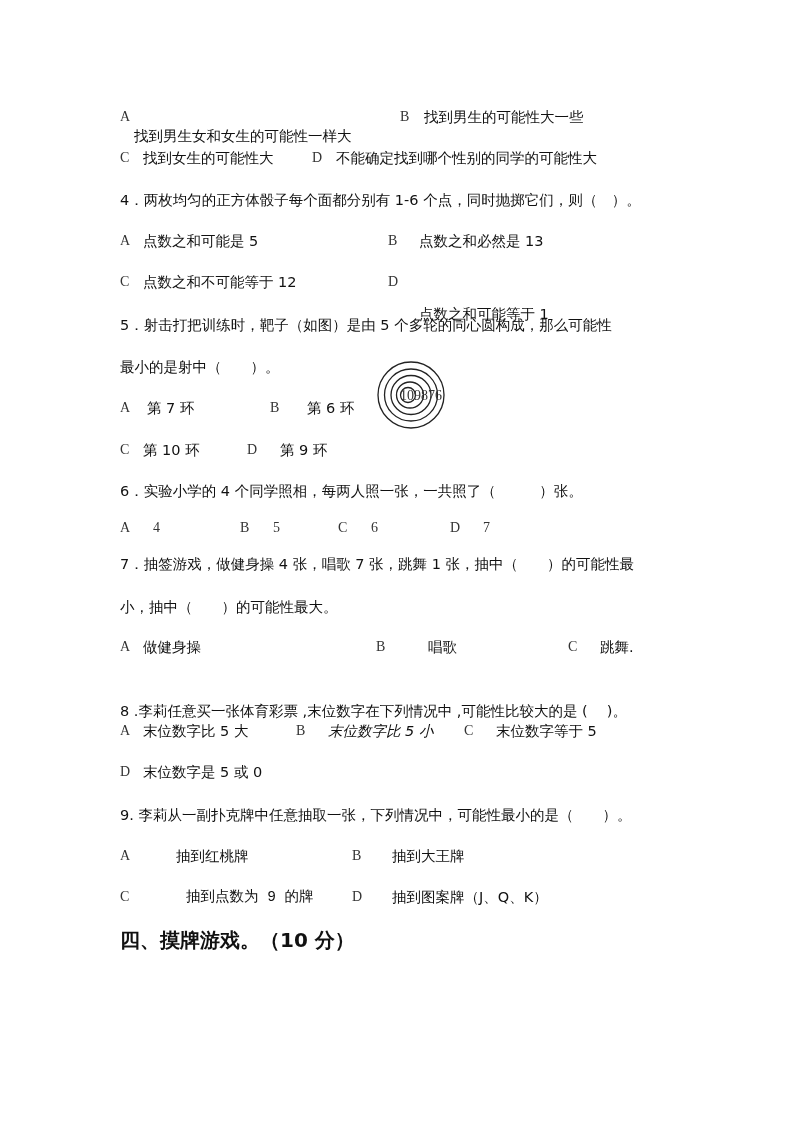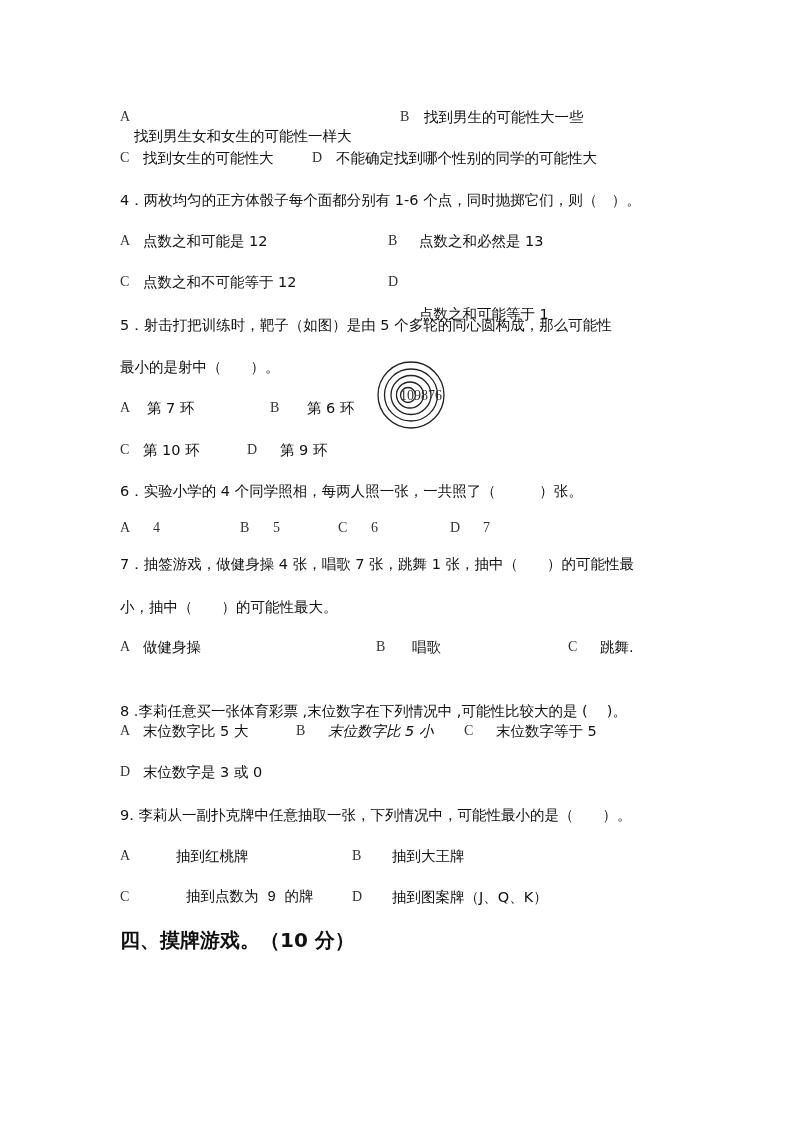--- a/index.html
+++ b/index.html
@@ -23,21 +23,21 @@
 <div class="ln" style="top:148px;">
   <span class="opt lat" style="left:0;">C</span>
   <span class="opt" style="left:23px;">找到女生的可能性大</span>
   <span class="opt lat" style="left:192px;">D</span>
   <span class="opt" style="left:216px;">不能确定找到哪个性别的同学的可能性大</span>
 </div>
 
 <div class="ln" style="top:190px;">4．两枚均匀的正方体骰子每个面都分别有 1-6 个点，同时抛掷它们，则（　）。</div>
 <div class="ln" style="top:231px;">
   <span class="opt lat" style="left:0;">A</span>
-  <span class="opt" style="left:23px;">点数之和可能是 12</span>
+  <span class="opt" style="left:23px;">点数之和可能是 5</span>
   <span class="opt lat" style="left:268px;">B</span>
   <span class="opt" style="left:299px;">点数之和必然是 13</span>
 </div>
 <div class="ln" style="top:272px;">
   <span class="opt lat" style="left:0;">C</span>
   <span class="opt" style="left:23px;">点数之和不可能等于 12</span>
   <span class="opt lat" style="left:268px;">D</span>
   <span class="opt" style="left:299px;margin-top:32px;">点数之和可能等于 1</span>
 </div>
 
@@ -79,37 +79,37 @@
   <span class="opt lat" style="left:330px;">D</span>
   <span class="opt lat" style="left:363px;">7</span>
 </div>
 
 <div class="ln" style="top:554px;">7．抽签游戏，做健身操 4 张，唱歌 7 张，跳舞 1 张，抽中（　　）的可能性最</div>
 <div class="ln" style="top:597px;">小，抽中（　　）的可能性最大。</div>
 <div class="ln" style="top:637px;">
   <span class="opt lat" style="left:0;">A</span>
   <span class="opt" style="left:23px;">做健身操</span>
   <span class="opt lat" style="left:256px;">B</span>
-  <span class="opt" style="left:280px;padding-left:12px;">唱歌</span>
+  <span class="opt" style="left:296px;padding-left:12px;">唱歌</span>
   <span class="opt lat" style="left:448px;">C</span>
   <span class="opt" style="left:480px;">跳舞.</span>
 </div>
 
 <div class="ln" style="top:701px;">8 .李莉任意买一张体育彩票 ,末位数字在下列情况中 ,可能性比较大的是 (　 )。</div>
 <div class="ln" style="top:721px;">
   <span class="opt lat" style="left:0;">A</span>
   <span class="opt" style="left:23px;">末位数字比 5 大</span>
   <span class="opt lat" style="left:176px;">B</span>
   <span class="opt" style="left:208px;font-style:italic;">末位数字比 5 小</span>
   <span class="opt lat" style="left:344px;">C</span>
   <span class="opt" style="left:376px;">末位数字等于 5</span>
 </div>
 <div class="ln" style="top:762px;">
   <span class="opt lat" style="left:0;">D</span>
-  <span class="opt" style="left:23px;">末位数字是 3 或 0</span>
+  <span class="opt" style="left:23px;">末位数字是 5 或 0</span>
 </div>
 
 <div class="ln" style="top:805px;">9. 李莉从一副扑克牌中任意抽取一张，下列情况中，可能性最小的是（　　）。</div>
 <div class="ln" style="top:846px;">
   <span class="opt lat" style="left:0;">A</span>
   <span class="opt" style="left:56px;">抽到红桃牌</span>
   <span class="opt lat" style="left:232px;">B</span>
   <span class="opt" style="left:272px;">抽到大王牌</span>
 </div>
 <div class="ln" style="top:887px;">

